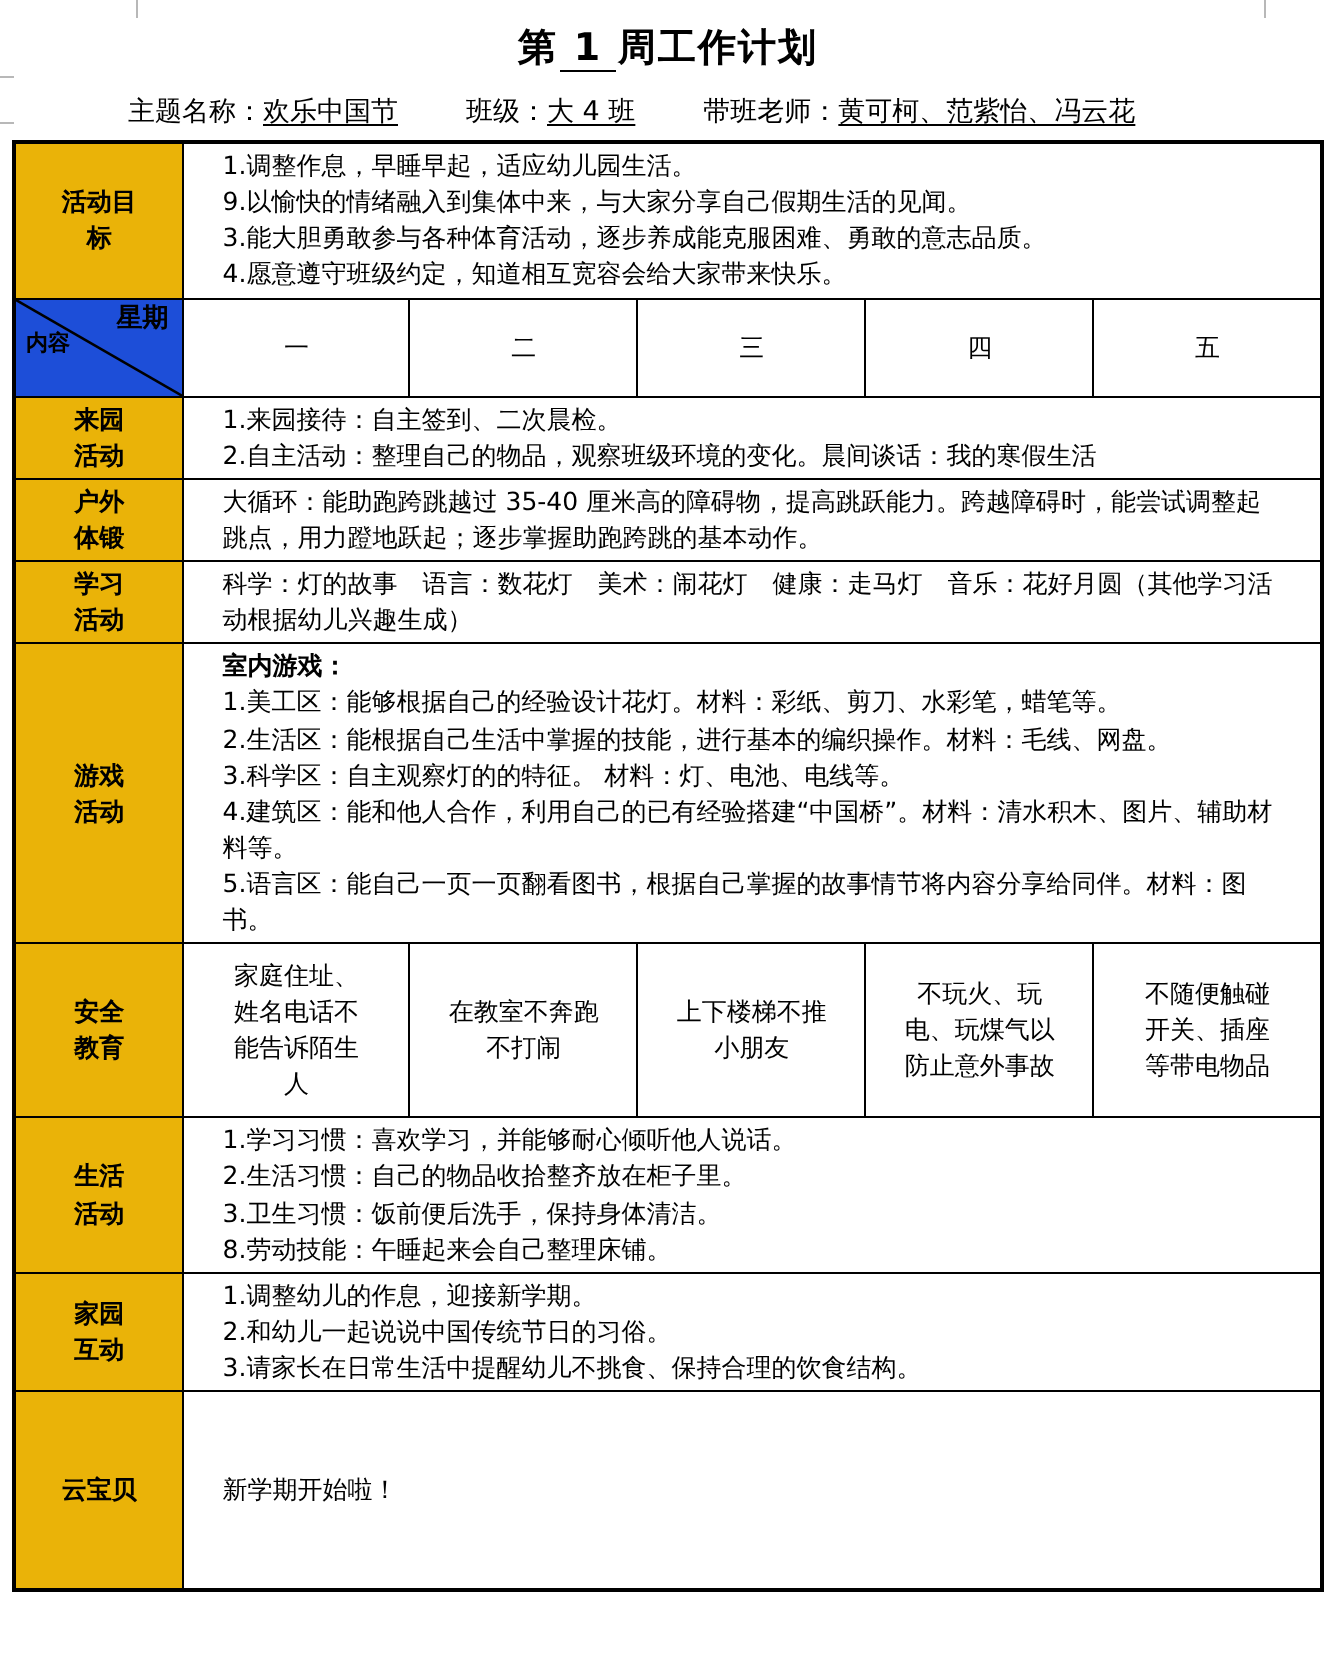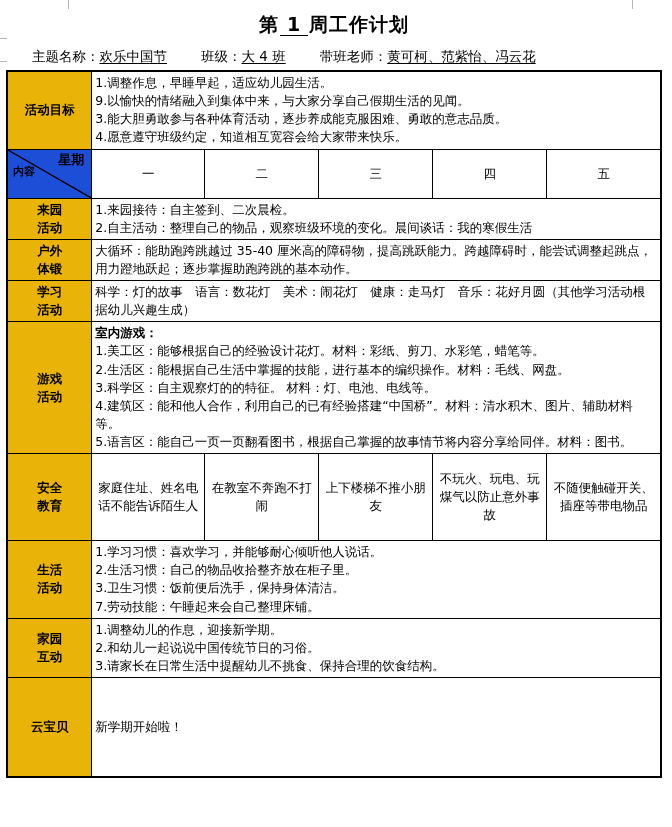--- a/index.html
+++ b/index.html
@@ -47,38 +47,38 @@
     border-bottom: 1.4px solid #000;
     font-weight: bold;
     margin: 0 1px;
   }
 
   .meta-row {
     display: flex;
     align-items: flex-end;
     font-size: 13.5px;
     margin: 12px 0 6px 0;
-    padding-left: 32px;
+    padding-left: 64px;
     line-height: 1.2;
   }
   .meta-item { white-space: nowrap; }
   .meta-item + .meta-item { margin-left: 34px; }
   .meta-val { text-decoration: underline; text-underline-offset: 2px; }
 
   table.plan {
     border-collapse: collapse;
     table-layout: fixed;
     width: 656px;
     margin: 0 auto;
     border: 2.5px solid #000;
   }
   table.plan td {
     border: 1px solid #000;
     vertical-align: middle;
-    padding: 2px 3px;
+    padding: 2px 19px;
     font-size: 12.5px;
     line-height: 1.45;
   }
   .lbl {
     width: 84px;
     background: #eab308;
     text-align: center;
     font-weight: bold;
     font-size: 13px;
     line-height: 1.55;
@@ -237,21 +237,21 @@
 
     <tr>
       <td class="lbl">
         <div>生活</div>
         <div>活动</div>
       </td>
       <td class="body-cell" colspan="5">
         <p>1.学习习惯：喜欢学习，并能够耐心倾听他人说话。</p>
         <p>2.生活习惯：自己的物品收拾整齐放在柜子里。</p>
         <p>3.卫生习惯：饭前便后洗手，保持身体清洁。</p>
-        <p>7.劳动技能：午睡起来会自己整理床铺。</p>
+        <p>8.劳动技能：午睡起来会自己整理床铺。</p>
       </td>
     </tr>
 
     <tr>
       <td class="lbl">
         <div>家园</div>
         <div>互动</div>
       </td>
       <td class="body-cell" colspan="5">
         <p>1.调整幼儿的作息，迎接新学期。</p>

